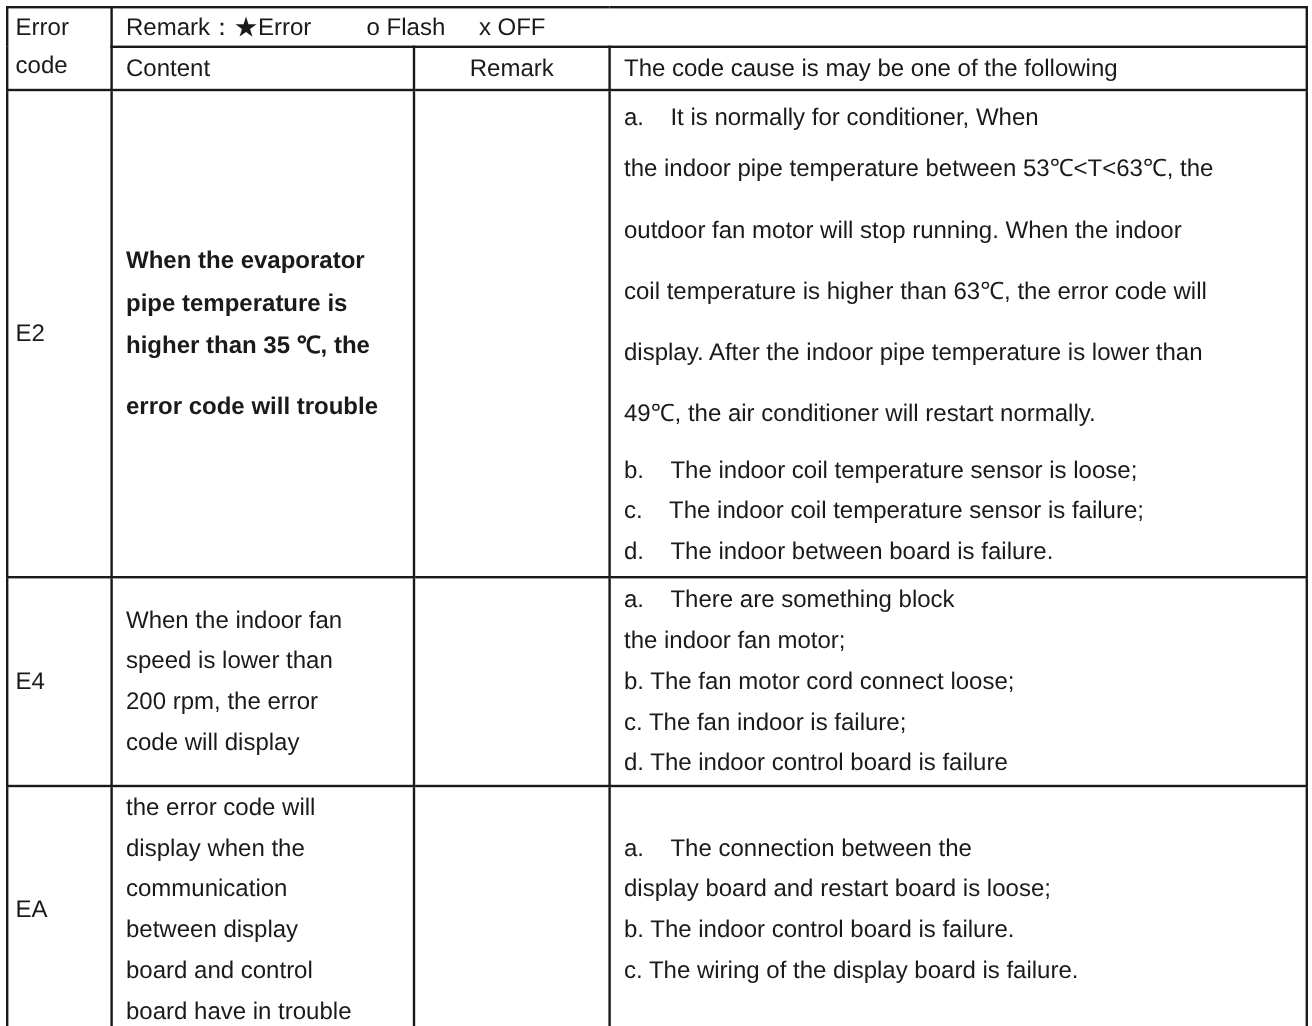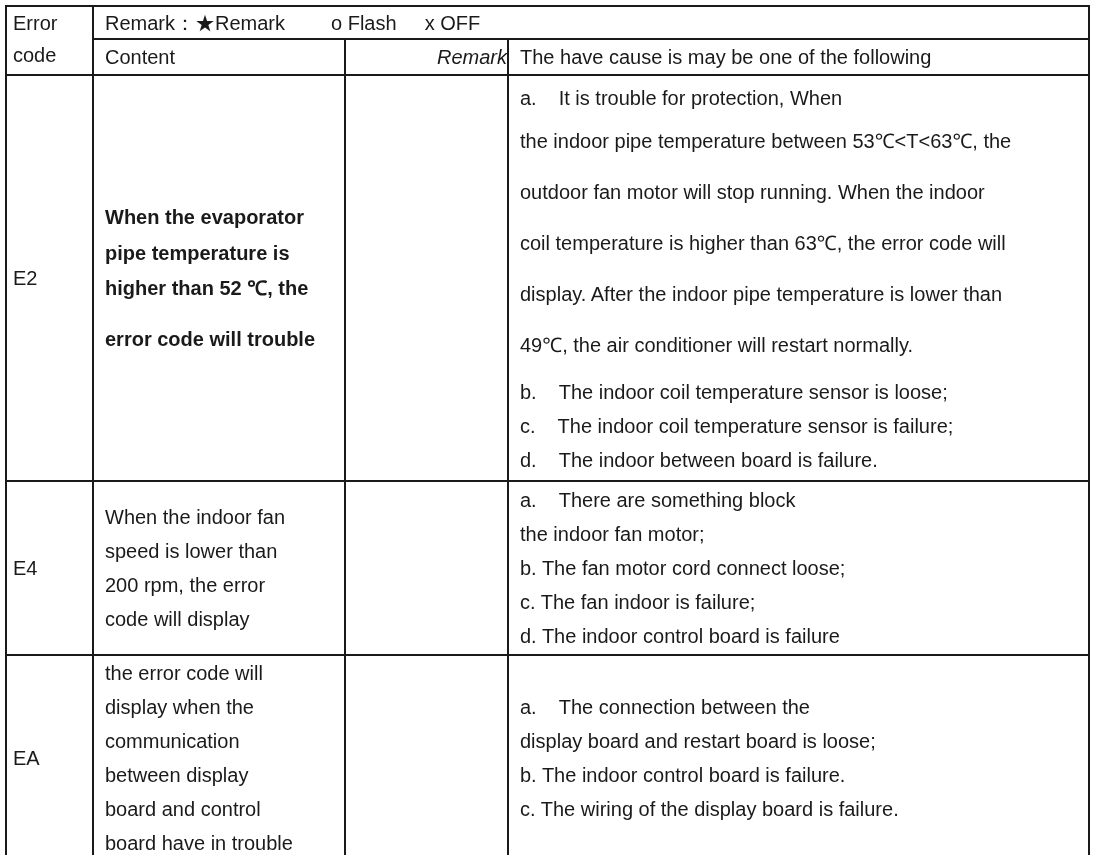--- a/index.html
+++ b/index.html
@@ -4,21 +4,21 @@
 <style>
   html, body { margin: 0; padding: 0; background: #ffffff; }
   body { width: 1093px; height: 855px; position: relative; overflow: hidden;
          font-family: "Liberation Sans", sans-serif; color: #1a1a1a; }
   .tbl { position: absolute; left: 5px; top: 5px; width: 1083px; height: 846px;
          border-collapse: collapse; table-layout: fixed; }
   .tbl td { border: 2px solid #1a1a1a; padding: 0 0 0 11px; vertical-align: middle;
             font-size: 20px; line-height: 34px; white-space: nowrap; overflow: hidden; }
   .tbl td.code { padding-left: 6px; margin-top: 30px; }
   .tbl td.hdr-code { padding-left: 6px; line-height: 32px; vertical-align: top; }
-  .c-remark-hdr { text-align: right; padding-left: 0 !important; font-style: italic; }
+  .c-remark-hdr { text-align: center; padding-left: 0 !important; }
   .legend span { margin-right: 0; }
   .legend .gap { display: inline-block; width: 46px; }
   .legend .gap2 { display: inline-block; width: 28px; }
   .cause-line { display: block; }
   .e2-cause .cause-line { line-height: 51px; }
   .e2-cause .cause-line.tight { line-height: 34px; }
   .e2-content .line { display: block; line-height: 51px; font-weight: bold; }
   .line { display: block; }
   .sp { display: inline-block; width: 22px; }
 </style>
@@ -32,40 +32,40 @@
     <col style="width:163px">
     <col style="width:581px">
   </colgroup>
   <tbody>
       <tr style="height:33px">
     <td class="hdr-code" rowspan="2">
       <span class="line">Error</span>
       <span class="line">code</span>
     </td>
     <td colspan="3" class="legend" style="line-height:30px;">
-      <span>Remark：</span><span>★Remark</span><span class="gap"></span><span>o Flash</span><span class="gap2"></span><span>x OFF</span>
+      <span>Remark：</span><span>★Error</span><span class="gap"></span><span>o Flash</span><span class="gap2"></span><span>x OFF</span>
     </td>
   </tr>
   <tr style="height:34px">
     <td>Content</td>
     <td class="c-remark-hdr">Remark</td>
-    <td>The have cause is may be one of the following</td>
+    <td>The code cause is may be one of the following</td>
   </tr>
 
   <tr style="height:406px">
     <td class="code">E2</td>
     <td class="e2-content">
       <span class="line">When the evaporator</span>
       <span class="line" style="line-height:20px">pipe temperature is</span>
-      <span class="line">higher than 52  ℃, the</span>
+      <span class="line">higher than 35  ℃, the</span>
       <span class="line" style="line-height:50px">error code will trouble</span>
     </td>
     <td></td>
     <td class="e2-cause">
-      <span class="cause-line tight" style="line-height:36px"><span>a.</span><span class="sp"></span><span>It is trouble for protection, When</span></span>
+      <span class="cause-line tight" style="line-height:36px"><span>a.</span><span class="sp"></span><span>It is normally for conditioner, When</span></span>
       <span class="cause-line">the indoor pipe temperature between 53℃&lt;T&lt;63℃, the</span>
       <span class="cause-line">outdoor fan motor will stop running. When the indoor</span>
       <span class="cause-line">coil temperature is higher than 63℃, the error code will</span>
       <span class="cause-line">display. After the indoor pipe temperature is lower than</span>
       <span class="cause-line">49℃, the air conditioner will restart normally.</span>
       <span class="cause-line tight" style="margin-top:4px"><span>b.</span><span class="sp"></span><span>The indoor coil temperature sensor is loose;</span></span>
       <span class="cause-line tight"><span>c.</span><span class="sp"></span><span>The indoor coil temperature sensor is failure;</span></span>
       <span class="cause-line tight"><span>d.</span><span class="sp"></span><span>The indoor between board is failure.</span></span>
     </td>
   </tr>

